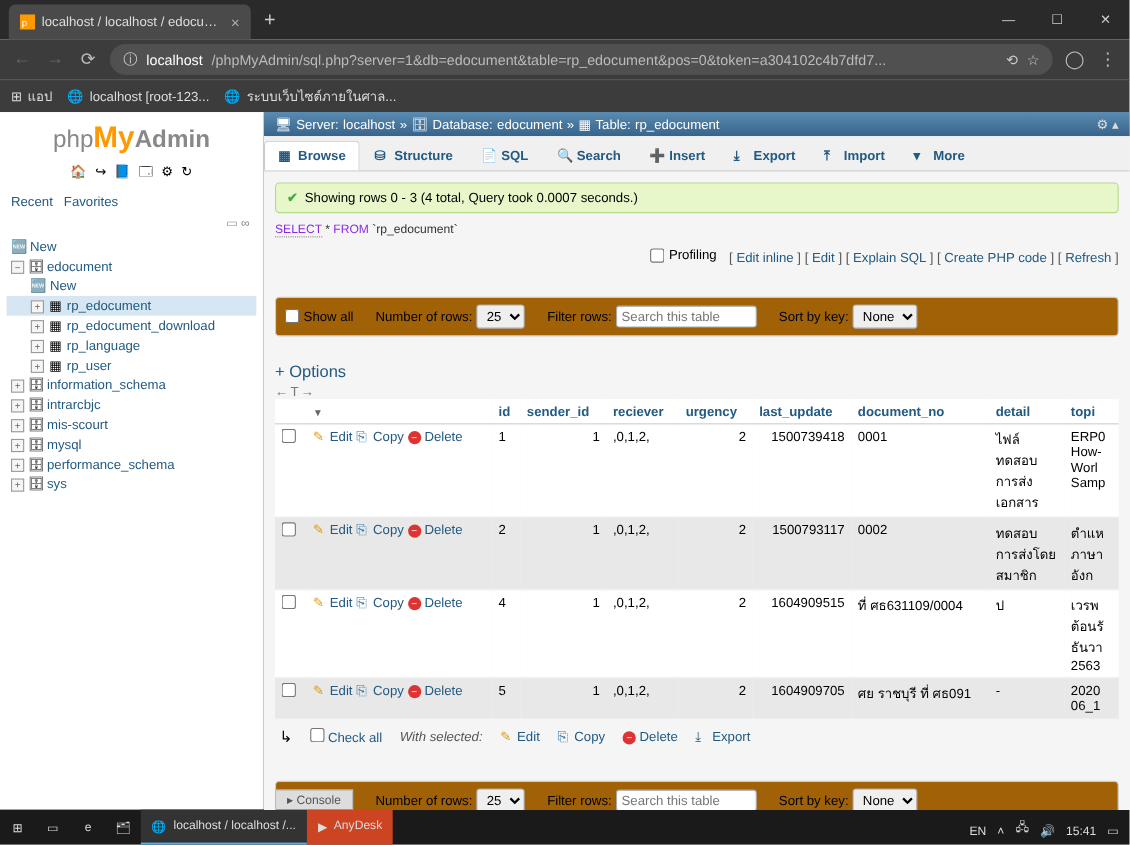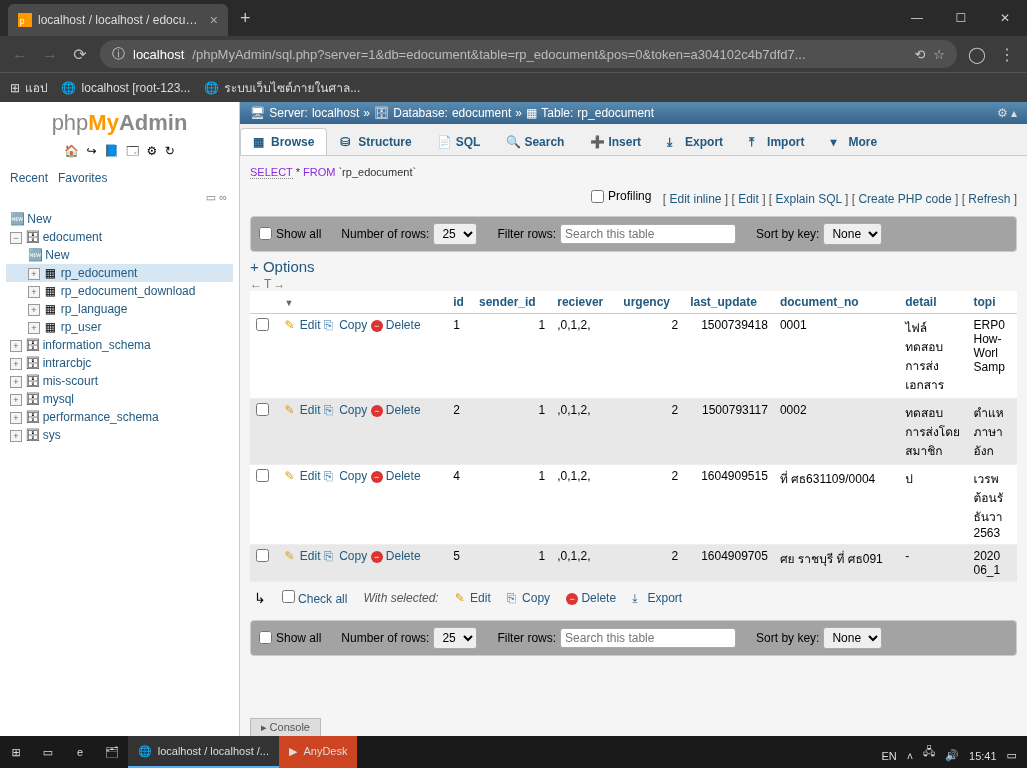--- a/index.html
+++ b/index.html
@@ -26,21 +26,21 @@
 .bookmarks { background:#3c3c3c; height:30px; border-top:1px solid #555; display:flex; align-items:center; padding:0 10px; gap:14px; color:#ddd; font-size:12px; }
 .bm-item { display:flex; align-items:center; gap:5px; cursor:pointer; }
 
 
 .app { display:flex; height:calc(768px - 36px - 36px - 30px - 32px); }
 
 
 .pma-sidebar { width:240px; background:#fff; border-right:1px solid #ccc; font-size:12px; overflow:hidden; }
 .pma-logo { text-align:center; padding:8px 0 2px; }
 .logo-php { color:#888; font-weight:normal; font-size:22px; }
-.logo-my { color:#f90; font-weight:bold; font-size:22px; }
+.logo-my { color:#f90; font-weight:bold; font-size:27px; }
 .logo-admin { color:#888; font-weight:bold; font-size:22px; }
 .pma-icons { text-align:center; padding:4px 0; }
 .pma-icons span { margin:0 2px; cursor:pointer; }
 .tabs-rf { display:flex; padding:4px 10px; gap:10px; color:#235a81;align-items:flex-end; }
 .collapse-icons { text-align:right; padding:2px 12px; color:#888; font-size:11px; }
 
 .tree { padding:4px 6px; }
 .tree ul { list-style:none; }
 .tree li { padding:2px 0; white-space:nowrap; }
 .tree .exp { display:inline-block; width:12px; height:12px; border:1px solid #999; text-align:center; line-height:10px; font-size:9px; color:#666; cursor:pointer; background:#f5f5f5; }
@@ -67,24 +67,24 @@
 
 .sqlbox { color:#333; font-family:monospace; font-size:11px; margin-bottom:6px; }
 .sqlbox .kw { color:#8a2be2; }
 .sqlbox .dotted { border-bottom:1px dotted #888; }
 
 .actionbar { text-align:right; padding:4px 0; font-size:12px; }
 .actionbar a { color:#235a81; text-decoration:none; }
 .actionbar span.br { color:#555; }
 .profiling { display:inline-flex; align-items:center; gap:4px; margin-right:8px; }
 
-.filterbar { background:#a3a3a3; border:1px solid #ccc; border-radius:4px; padding:6px 8px; display:flex; align-items:center; gap:20px; font-size:12px; margin:6px 0; flex-wrap:wrap; }
+.filterbar { background:#a16207; border:1px solid #ccc; border-radius:4px; padding:6px 8px; display:flex; align-items:center; gap:20px; font-size:12px; margin:24px 0; flex-wrap:wrap; }
 .filterbar label { display:flex; align-items:center; gap:4px; }
 .filterbar select,.filterbar input { padding:2px 4px; border:1px solid #aaa; border-radius:3px; font-size:12px; }
-.filterbar input.filter { width:176px; }
+.filterbar input.filter { width:128px; }
 
 .options { color:#235a81; cursor:pointer; margin:6px 0 2px; font-size:15px; }
 .nav-arrows { color:#777; font-size:12px; letter-spacing:2px; }
 
 .dtable { width:100%; border-collapse:collapse; font-size:12px; }
 .dtable th { background:#fff; border-bottom:1px solid #ccc; text-align:left; padding:4px 6px; font-weight:bold; color:#235a81; white-space:nowrap; }
 .dtable th.sorted { color:#000; }
 .dtable th .sortarr { font-size:9px; color:#666; }
 .dtable td { padding:4px 6px; border-bottom:1px solid #eee; vertical-align:top; white-space:nowrap; }
 .dtable tr.odd td { background:#fff; }
@@ -236,20 +236,23 @@
           <span class="mt-icon">⤒</span>
           <span>Import</span>
         </div>
       <div class="mt">
           <span class="mt-icon">▾</span>
           <span>More</span>
         </div>
     </div>
 
     <div class="content">
+      <div class="success">
+        <span class="chk">✔</span><span>Showing rows 0 - 3 (4 total, Query took 0.0007 seconds.)</span>
+      </div>
       <div class="sqlbox">
         <span class="kw dotted">SELECT</span><span> * </span><span class="kw">FROM</span><span> `rp_edocument`</span>
       </div>
       <div class="actionbar">
         <span class="profiling">
             <input type="checkbox" style=""> 
             <span>Profiling</span>
           </span>
         <span class="br">[ </span><a>Edit inline</a><span class="br"> ] [ </span><a>Edit</a><span class="br"> ] [ </span><a>Explain SQL</a><span class="br"> ] [ </span><a>Create PHP code</a><span class="br"> ] [ </span><a>Refresh</a><span class="br"> ]</span>
       </div>

